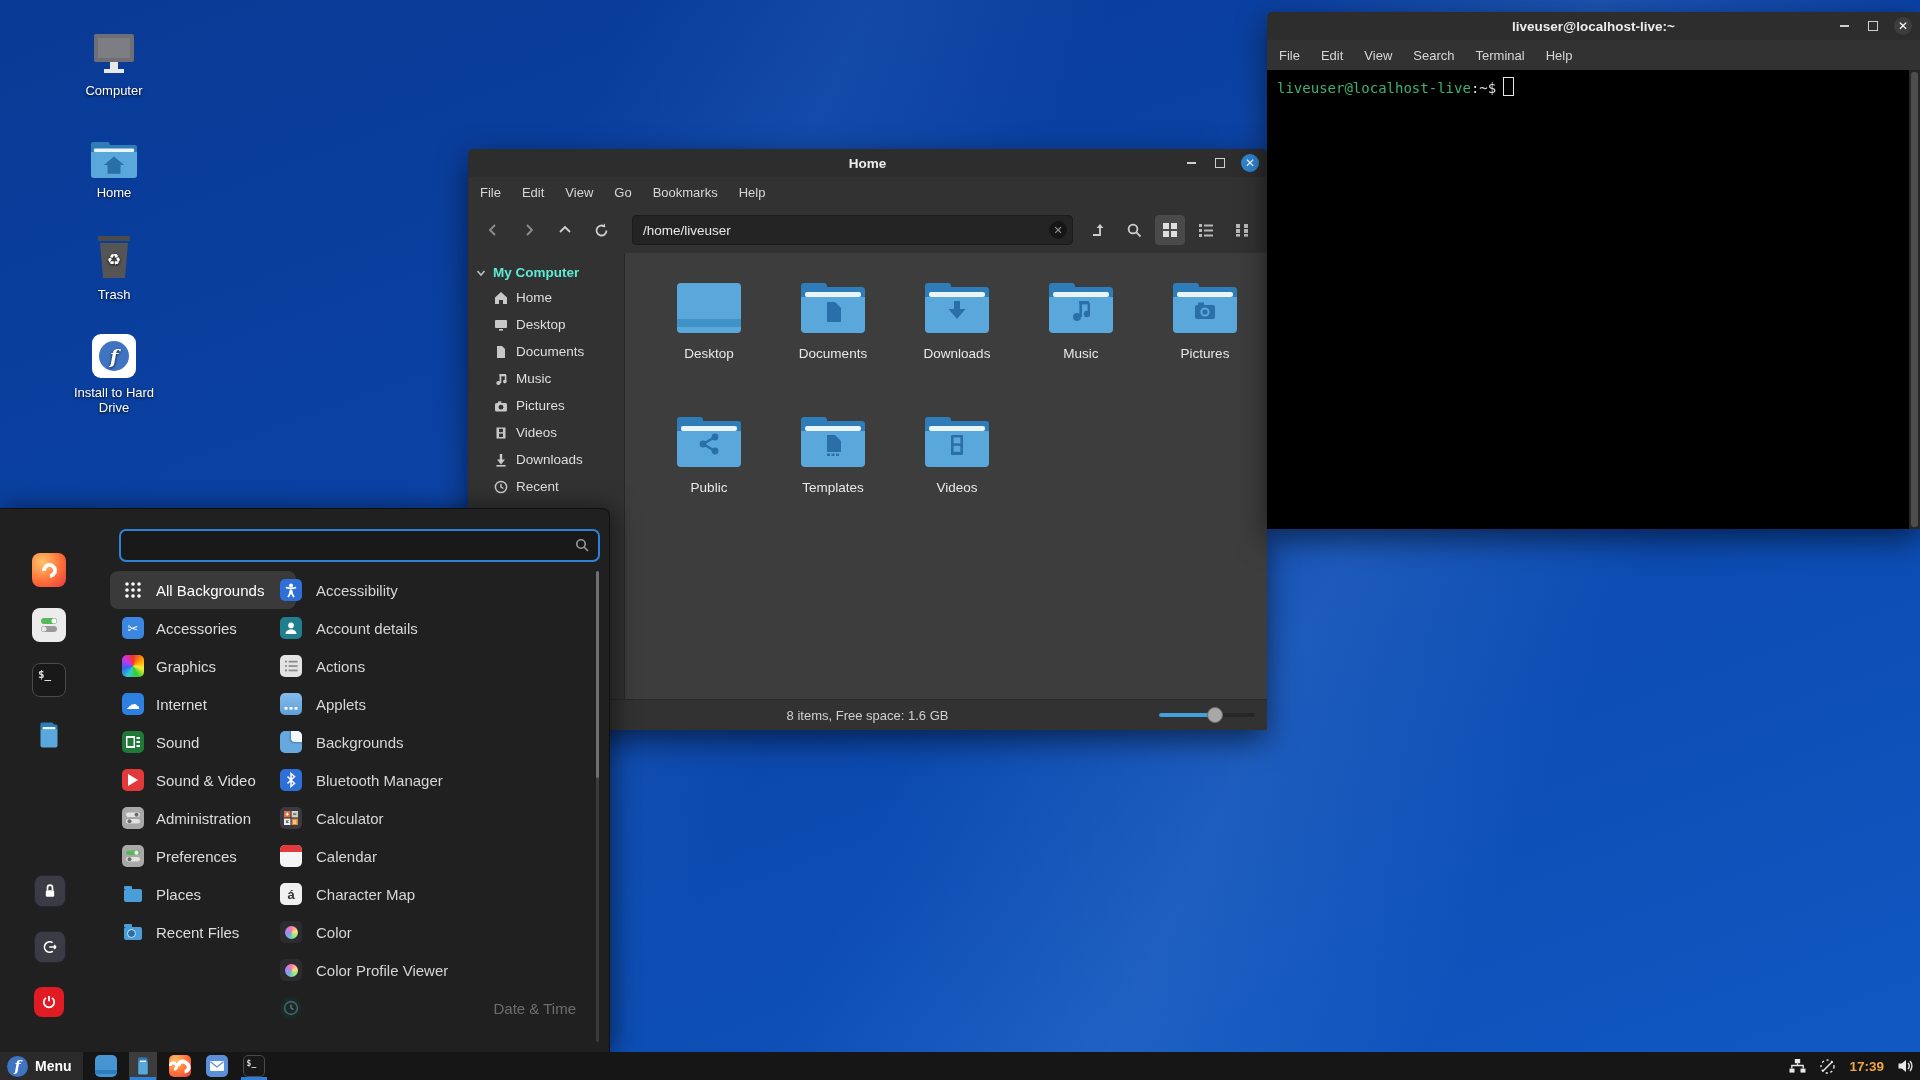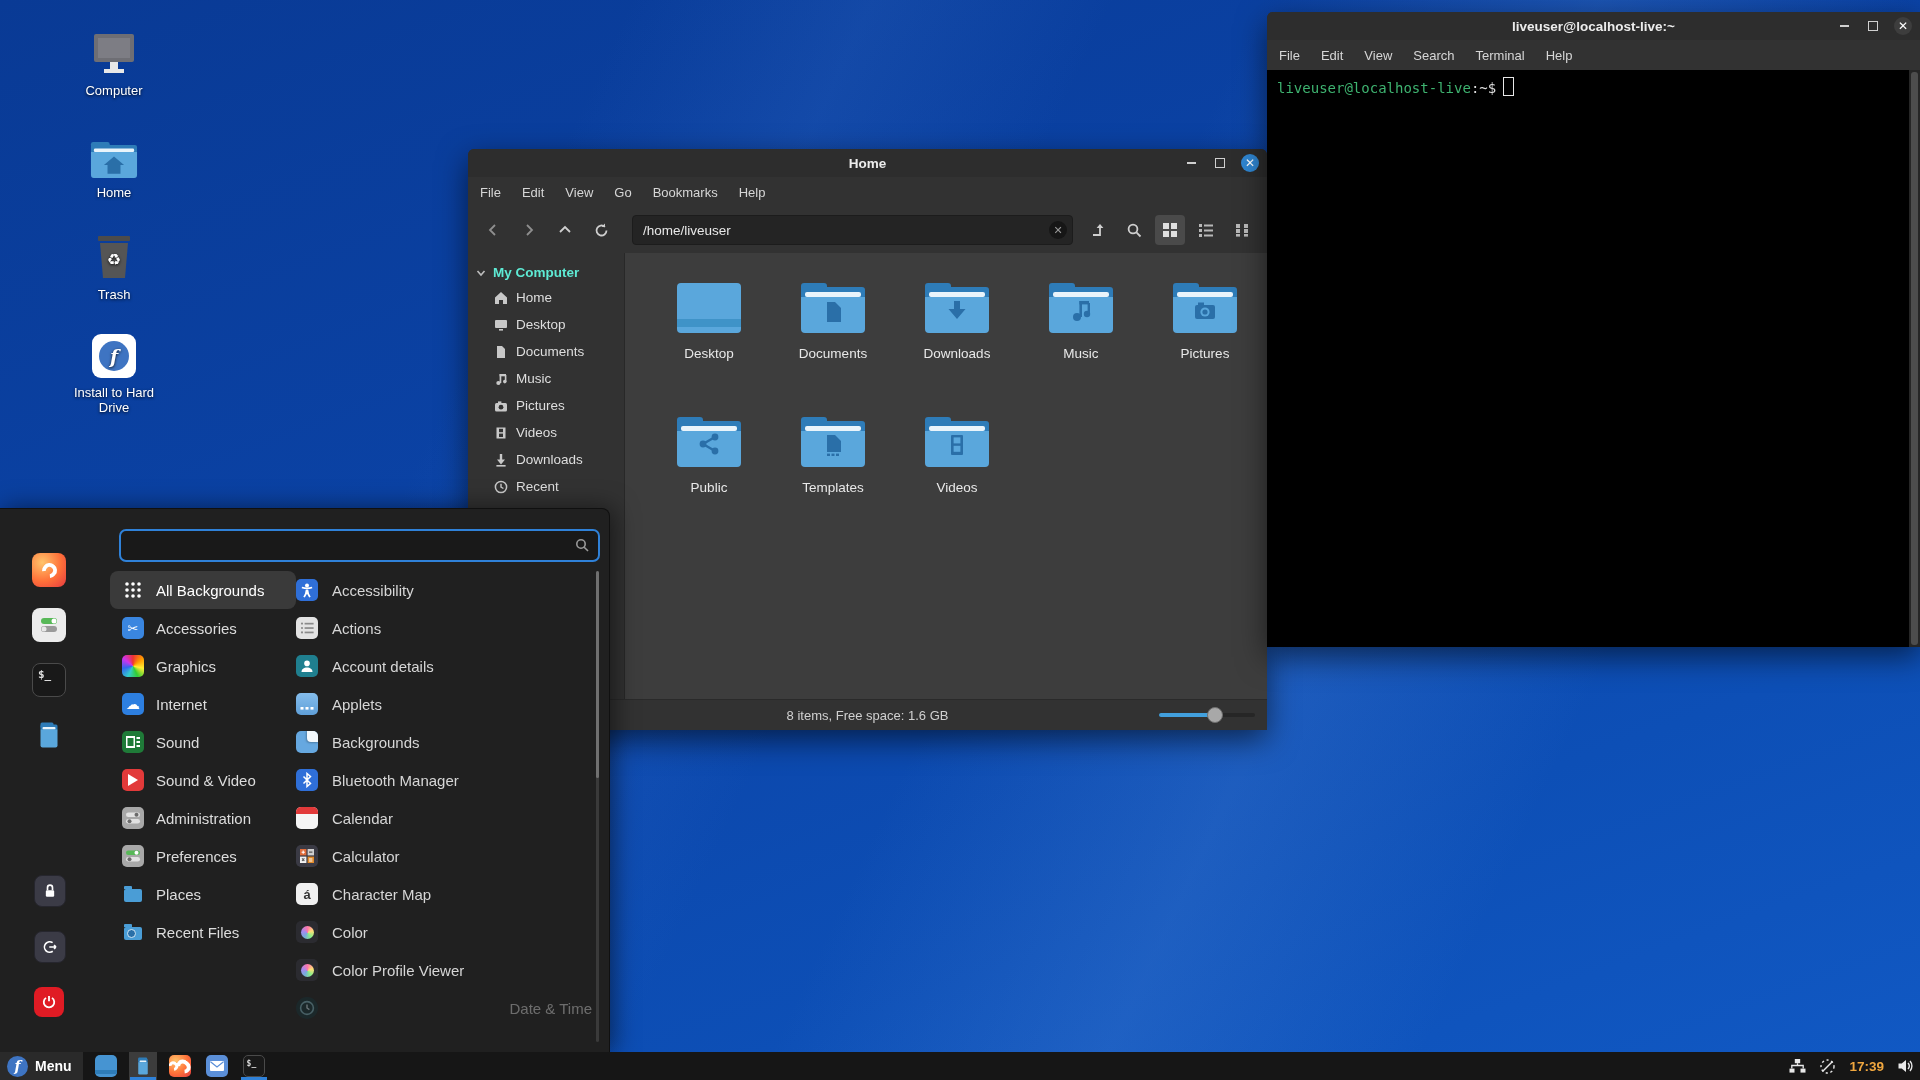--- a/index.html
+++ b/index.html
@@ -60,21 +60,21 @@
   .fcell{display:flex;flex-direction:column;align-items:center;}
   .fcell .lbl{margin-top:13px;font-size:13.5px;color:#e8e8e8;}
   .statusbar{height:30px;flex:none;background:#323232;border-top:1px solid #2a2a2a;position:relative;
     display:flex;align-items:center;justify-content:center;font-size:13px;color:#d0d0d0;}
   .zslider{position:absolute;right:12px;top:50%;transform:translateY(-50%);width:96px;height:16px;}
   .zslider .tr{position:absolute;left:0;right:0;top:6px;height:4px;background:#262626;border-radius:2px;}
   .zslider .fill{position:absolute;left:0;width:56px;top:6px;height:4px;background:#42a0dd;border-radius:2px;}
   .zslider .hd{position:absolute;left:48px;top:0;width:16px;height:16px;border-radius:50%;
     background:#a8a8a8;border:1px solid #6f6f6f;box-sizing:border-box;}
   
-  #term{left:1267px;top:12px;width:653px;height:635px;border-radius:6px 0 0 0;}
+  #term{left:1267px;top:12px;width:653px;height:517px;border-radius:6px 0 0 0;}
   #term .titlebar{border-radius:6px 0 0 0;}
   .termbody{flex:1;background:#000;position:relative;font-family:"DejaVu Sans Mono","Liberation Mono",monospace;
     font-size:14px;padding:7px 10px;box-sizing:border-box;}
   .prompt-user{color:#3eb370;}
   .prompt-tail{color:#dcdcdc;}
   .cursor{display:inline-block;width:9px;height:17px;border:1.5px solid #e8e8e8;vertical-align:-3px;margin-left:7px;}
   .tscroll{position:absolute;right:0;top:0;bottom:0;width:11px;background:#262626;}
   .tscroll::after{content:"";position:absolute;left:2px;right:2px;top:2px;bottom:2px;background:#4d4d4d;border-radius:3px;}
   
   #appmenu{position:absolute;left:0;top:508px;width:610px;height:545px;background:#202020;
@@ -85,21 +85,21 @@
     align-items:center;justify-content:center;}
   .searchbox{position:absolute;left:119px;top:20px;width:481px;height:33px;box-sizing:border-box;
     background:#191919;border:2px solid #2f81d8;border-radius:7px;}
   .searchbox input{position:absolute;inset:0;background:transparent;border:none;outline:none;color:#eee;
     font-size:14px;padding:0 30px 0 10px;font-family:"Liberation Sans",sans-serif;}
   .searchbox svg{position:absolute;right:8px;top:7px;}
   .catcol{position:absolute;left:110px;top:62px;width:186px;}
   .catrow{height:38px;display:flex;align-items:center;gap:12px;padding-left:12px;border-radius:8px;
     font-size:15px;color:#dcdcdc;}
   .catrow.sel{background:#3a3a3a;color:#fff;}
-  .appcol{position:absolute;left:296px;top:62px;width:296px;}
+  .appcol{position:absolute;left:280px;top:62px;width:296px;}
   .approw{height:38px;display:flex;align-items:center;gap:14px;font-size:15px;color:#d6d6d6;}
   .approw.faded{opacity:.42;justify-content:space-between;}
   .appscroll{position:absolute;right:10px;top:62px;bottom:10px;width:3px;background:#3a3a3a;border-radius:2px;}
   .appscroll::after{content:"";position:absolute;left:0;right:0;top:0;height:44%;background:#707070;border-radius:2px;}
   .mi{width:22px;height:22px;border-radius:5px;flex:none;display:flex;align-items:center;justify-content:center;
     font-size:13px;color:#fff;position:relative;overflow:hidden;}
   
   .i-allapps{background:transparent;}
   .i-accessories{background:#3a86e0;}
   .i-graphics{background:conic-gradient(#e33,#f90,#fe3,#3c3,#3cc,#36e,#c3e,#e33);}
@@ -658,81 +658,81 @@
         <span class="mi i-accessibility">
             <svg width="16" height="16" viewBox="0 0 16 16" fill="#fff">
               <circle cx="8" cy="3.4" r="2"></circle>
               <path d="M2.6 6.2c3.6 1.2 7.2 1.2 10.8 0l-.55-1.5c-3.2 1-6.5 1-9.7 0z"></path>
               <path d="M6.8 7.4h2.4l.9 4.4 1.6 3-1.5.8L8 11.8 5.8 15.6l-1.5-.8 1.6-3z"></path>
             </svg>
           </span>
         <span>Accessibility</span>
         </div>
       <div class="approw">
+        <span class="mi i-account">
+            <svg width="16" height="16" viewBox="0 0 16 16" fill="#fff">
+              <circle cx="8" cy="5.4" r="2.8"></circle>
+              <path d="M2.5 14c0-3 2.4-4.6 5.5-4.6S13.5 11 13.5 14z"></path>
+            </svg>
+          </span>
+        <span>Account details</span>
+        </div>
+      <div class="approw">
         <span class="mi i-actions">
             <svg width="14" height="14" viewBox="0 0 14 14" fill="#8a8a8a">
               <circle cx="2" cy="2.6" r="1.1"></circle>
               <rect x="4.6" y="1.8" width="9" height="1.7"></rect>
               <circle cx="2" cy="7" r="1.1"></circle>
               <rect x="4.6" y="6.2" width="9" height="1.7"></rect>
               <circle cx="2" cy="11.4" r="1.1"></circle>
               <rect x="4.6" y="10.6" width="9" height="1.7"></rect>
             </svg>
           </span>
         <span>Actions</span>
         </div>
       <div class="approw">
-        <span class="mi i-account">
-            <svg width="16" height="16" viewBox="0 0 16 16" fill="#fff">
-              <circle cx="8" cy="5.4" r="2.8"></circle>
-              <path d="M2.5 14c0-3 2.4-4.6 5.5-4.6S13.5 11 13.5 14z"></path>
-            </svg>
-          </span>
-        <span>Account details</span>
-        </div>
-      <div class="approw">
         <span class="mi i-applets">
             <svg width="16" height="16" viewBox="0 0 16 16" fill="#fff">
               <rect x="1.5" y="11" width="3" height="2.6"></rect>
               <rect x="6.5" y="11" width="3" height="2.6"></rect>
               <rect x="11.5" y="11" width="3" height="2.6"></rect>
             </svg>
           </span>
         <span>Applets</span>
         </div>
       <div class="approw">
         <span class="mi i-backgrounds"></span>
         <span>Backgrounds</span>
         </div>
       <div class="approw">
         <span class="mi i-bluetooth">
             <svg width="14" height="16" viewBox="0 0 14 16">
               <path d="M3.5 4.5l7 7L7 14.5V1.5l3.5 3-7 7" stroke="#fff" stroke-width="1.5" fill="none"></path>
             </svg>
           </span>
         <span>Bluetooth Manager</span>
-        </div>
-      <div class="approw">
-        <span class="mi i-calendar"></span>
-        <span>Calendar</span>
         </div>
       <div class="approw">
         <span class="mi i-calc">
             <svg width="16" height="16" viewBox="0 0 16 16">
               <rect x="1" y="1" width="6.4" height="6.4" fill="#e06c3a"></rect>
               <rect x="8.6" y="1" width="6.4" height="6.4" fill="#cfcfcf"></rect>
               <rect x="1" y="8.6" width="6.4" height="6.4" fill="#f0f0f0"></rect>
               <rect x="8.6" y="8.6" width="6.4" height="6.4" fill="#e08a2a"></rect>
               <path d="M4.2 2.6v3.2M2.6 4.2h3.2" stroke="#fff" stroke-width="1.1"></path>
               <path d="M10 4.2h3.4" stroke="#555" stroke-width="1.2"></path>
               <path d="M3 10.4l2.4 2.6M5.4 10.4 3 13" stroke="#555" stroke-width="1.1"></path>
               <path d="M10 11h3.4M10 13h3.4" stroke="#fff" stroke-width="1.1"></path>
             </svg>
           </span>
         <span>Calculator</span>
+        </div>
+      <div class="approw">
+        <span class="mi i-calendar"></span>
+        <span>Calendar</span>
         </div>
       <div class="approw">
         <span class="mi i-charmap">á</span>
         <span>Character Map</span>
         </div>
       <div class="approw">
         <span class="mi i-colorwheel"></span>
         <span>Color</span>
         </div>
       <div class="approw">

